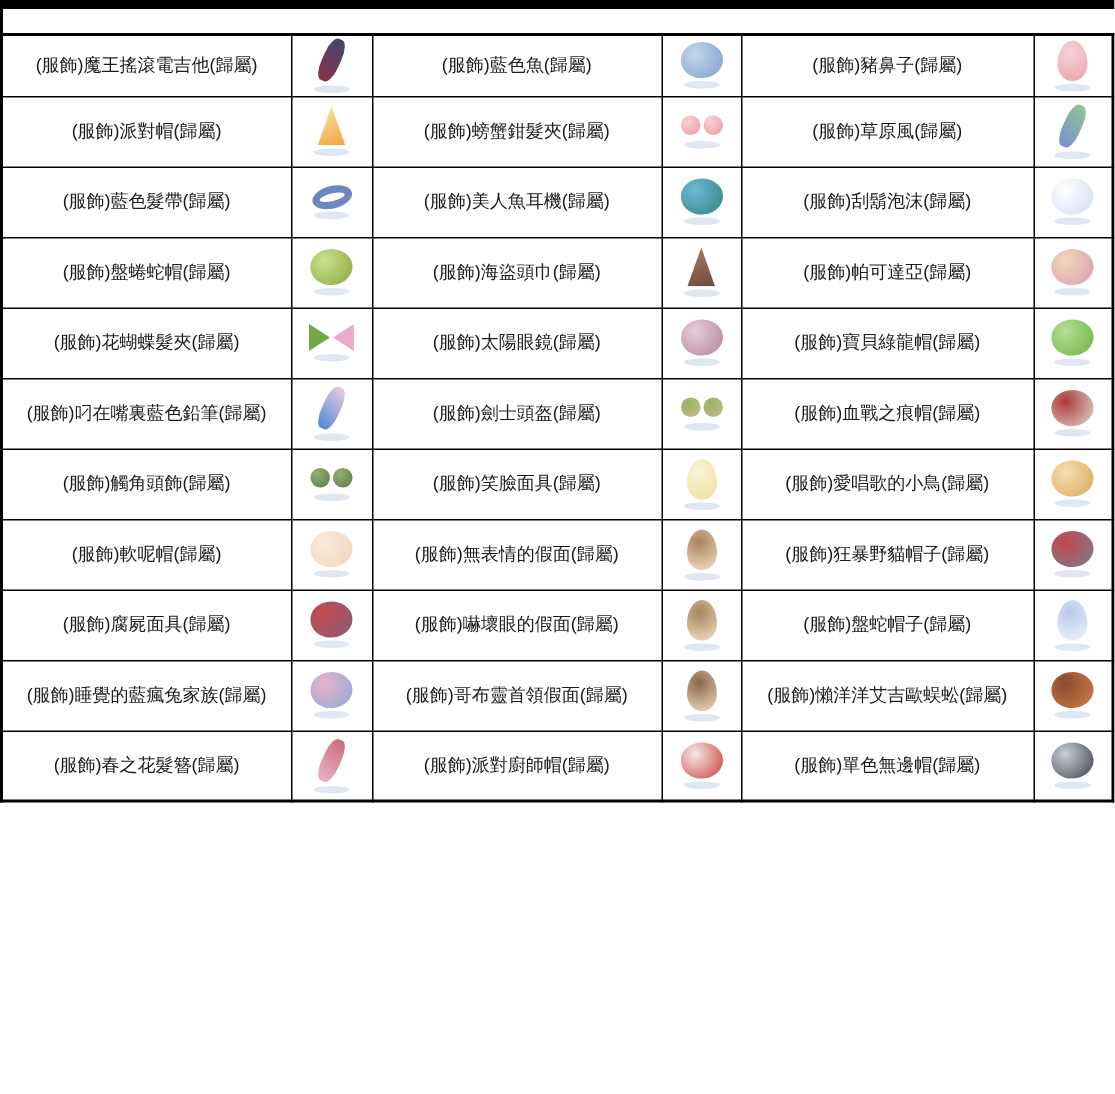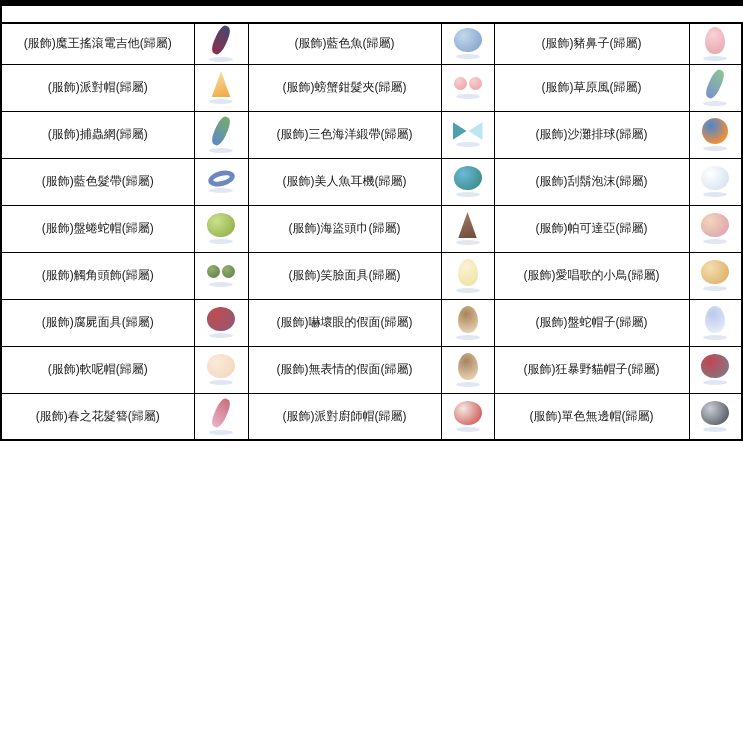--- a/index.html
+++ b/index.html
@@ -106,43 +106,20 @@
         </td>
         <td class="text-cell">(服飾)草原風(歸屬)</td>
         <td class="icon-cell">
           <div class="icon-wrap">
             <div class="sprite tall" style="--c1: #7a8ed2; --c2: #8fc98f;"></div>
             <div class="icon-shadow"></div>
           </div>
         </td>
       </tr>
       <tr class="std-row">
-        <td class="text-cell">(服飾)捕蟲網(歸屬)</td>
-        <td class="icon-cell">
-          <div class="icon-wrap">
-            <div class="sprite tall" style="--c1: #5c88ca; --c2: #74ae66;"></div>
-            <div class="icon-shadow"></div>
-          </div>
-        </td>
-        <td class="text-cell">(服飾)三色海洋緞帶(歸屬)</td>
-        <td class="icon-cell">
-          <div class="icon-wrap">
-            <div class="sprite bow" style="--c1: #4f9fae; --c2: #bfe6f0;"></div>
-            <div class="icon-shadow"></div>
-          </div>
-        </td>
-        <td class="text-cell">(服飾)沙灘排球(歸屬)</td>
-        <td class="icon-cell">
-          <div class="icon-wrap">
-            <div class="sprite circle" style="--c1: #ef8f3b; --c2: #4a86d4;"></div>
-            <div class="icon-shadow"></div>
-          </div>
-        </td>
-      </tr>
-      <tr class="std-row">
         <td class="text-cell">(服飾)藍色髮帶(歸屬)</td>
         <td class="icon-cell">
           <div class="icon-wrap">
             <div class="sprite ring" style="--c1: #6d88c0; --c2: #dfe8f5;"></div>
             <div class="icon-shadow"></div>
           </div>
         </td>
         <td class="text-cell">(服飾)美人魚耳機(歸屬)</td>
         <td class="icon-cell">
           <div class="icon-wrap">
@@ -175,20 +152,66 @@
         </td>
         <td class="text-cell">(服飾)帕可達亞(歸屬)</td>
         <td class="icon-cell">
           <div class="icon-wrap">
             <div class="sprite blob" style="--c1: #d79cb0; --c2: #f2d6ba;"></div>
             <div class="icon-shadow"></div>
           </div>
         </td>
       </tr>
       <tr class="std-row">
+        <td class="text-cell">(服飾)花蝴蝶髮夾(歸屬)</td>
+        <td class="icon-cell">
+          <div class="icon-wrap">
+            <div class="sprite bow" style="--c1: #74a846; --c2: #eaacc8;"></div>
+            <div class="icon-shadow"></div>
+          </div>
+        </td>
+        <td class="text-cell">(服飾)太陽眼鏡(歸屬)</td>
+        <td class="icon-cell">
+          <div class="icon-wrap">
+            <div class="sprite blob" style="--c1: #b2839a; --c2: #e6cdd8;"></div>
+            <div class="icon-shadow"></div>
+          </div>
+        </td>
+        <td class="text-cell">(服飾)寶貝綠龍帽(歸屬)</td>
+        <td class="icon-cell">
+          <div class="icon-wrap">
+            <div class="sprite blob" style="--c1: #6cb246; --c2: #b6de92;"></div>
+            <div class="icon-shadow"></div>
+          </div>
+        </td>
+      </tr>
+      <tr class="std-row">
+        <td class="text-cell">(服飾)叼在嘴裏藍色鉛筆(歸屬)</td>
+        <td class="icon-cell">
+          <div class="icon-wrap">
+            <div class="sprite tall" style="--c1: #4a87da; --c2: #f4cdda;"></div>
+            <div class="icon-shadow"></div>
+          </div>
+        </td>
+        <td class="text-cell">(服飾)劍士頭盔(歸屬)</td>
+        <td class="icon-cell">
+          <div class="icon-wrap">
+            <div class="sprite pair" style="--c1: #c9ba88; --c2: #96b465;"></div>
+            <div class="icon-shadow"></div>
+          </div>
+        </td>
+        <td class="text-cell">(服飾)血戰之痕帽(歸屬)</td>
+        <td class="icon-cell">
+          <div class="icon-wrap">
+            <div class="sprite blob" style="--c1: #e4d8d0; --c2: #aa3a3a;"></div>
+            <div class="icon-shadow"></div>
+          </div>
+        </td>
+      </tr>
+      <tr class="std-row">
         <td class="text-cell">(服飾)觸角頭飾(歸屬)</td>
         <td class="icon-cell">
           <div class="icon-wrap">
             <div class="sprite pair" style="--c1: #5c7a46; --c2: #93b06e;"></div>
             <div class="icon-shadow"></div>
           </div>
         </td>
         <td class="text-cell">(服飾)笑臉面具(歸屬)</td>
         <td class="icon-cell">
           <div class="icon-wrap">
@@ -198,20 +221,43 @@
         </td>
         <td class="text-cell">(服飾)愛唱歌的小鳥(歸屬)</td>
         <td class="icon-cell">
           <div class="icon-wrap">
             <div class="sprite blob" style="--c1: #daa85c; --c2: #f4deb0;"></div>
             <div class="icon-shadow"></div>
           </div>
         </td>
       </tr>
       <tr class="std-row">
+        <td class="text-cell">(服飾)軟呢帽(歸屬)</td>
+        <td class="icon-cell">
+          <div class="icon-wrap">
+            <div class="sprite blob" style="--c1: #f2d4ba; --c2: #fbead9;"></div>
+            <div class="icon-shadow"></div>
+          </div>
+        </td>
+        <td class="text-cell">(服飾)無表情的假面(歸屬)</td>
+        <td class="icon-cell">
+          <div class="icon-wrap">
+            <div class="sprite egg" style="--c1: #f2e0c4; --c2: #a8845c;"></div>
+            <div class="icon-shadow"></div>
+          </div>
+        </td>
+        <td class="text-cell">(服飾)狂暴野貓帽子(歸屬)</td>
+        <td class="icon-cell">
+          <div class="icon-wrap">
+            <div class="sprite blob" style="--c1: #76828f; --c2: #c24650;"></div>
+            <div class="icon-shadow"></div>
+          </div>
+        </td>
+      </tr>
+      <tr class="std-row">
         <td class="text-cell">(服飾)腐屍面具(歸屬)</td>
         <td class="icon-cell">
           <div class="icon-wrap">
             <div class="sprite blob" style="--c1: #8c5a7c; --c2: #c04c4c;"></div>
             <div class="icon-shadow"></div>
           </div>
         </td>
         <td class="text-cell">(服飾)嚇壞眼的假面(歸屬)</td>
         <td class="icon-cell">
           <div class="icon-wrap">
@@ -221,38 +267,38 @@
         </td>
         <td class="text-cell">(服飾)盤蛇帽子(歸屬)</td>
         <td class="icon-cell">
           <div class="icon-wrap">
             <div class="sprite egg" style="--c1: #f0f2fc; --c2: #bcc8ec;"></div>
             <div class="icon-shadow"></div>
           </div>
         </td>
       </tr>
       <tr class="std-row">
-        <td class="text-cell">(服飾)軟呢帽(歸屬)</td>
-        <td class="icon-cell">
-          <div class="icon-wrap">
-            <div class="sprite blob" style="--c1: #f2d4ba; --c2: #fbead9;"></div>
-            <div class="icon-shadow"></div>
-          </div>
-        </td>
-        <td class="text-cell">(服飾)無表情的假面(歸屬)</td>
-        <td class="icon-cell">
-          <div class="icon-wrap">
-            <div class="sprite egg" style="--c1: #f2e0c4; --c2: #a8845c;"></div>
-            <div class="icon-shadow"></div>
-          </div>
-        </td>
-        <td class="text-cell">(服飾)狂暴野貓帽子(歸屬)</td>
-        <td class="icon-cell">
-          <div class="icon-wrap">
-            <div class="sprite blob" style="--c1: #76828f; --c2: #c24650;"></div>
+        <td class="text-cell">(服飾)睡覺的藍瘋兔家族(歸屬)</td>
+        <td class="icon-cell">
+          <div class="icon-wrap">
+            <div class="sprite blob" style="--c1: #90aade; --c2: #e6b4c6;"></div>
+            <div class="icon-shadow"></div>
+          </div>
+        </td>
+        <td class="text-cell">(服飾)哥布靈首領假面(歸屬)</td>
+        <td class="icon-cell">
+          <div class="icon-wrap">
+            <div class="sprite egg" style="--c1: #f0dcc0; --c2: #8a6848;"></div>
+            <div class="icon-shadow"></div>
+          </div>
+        </td>
+        <td class="text-cell">(服飾)懶洋洋艾吉歐蜈蚣(歸屬)</td>
+        <td class="icon-cell">
+          <div class="icon-wrap">
+            <div class="sprite blob" style="--c1: #d08048; --c2: #8a4a30;"></div>
             <div class="icon-shadow"></div>
           </div>
         </td>
       </tr>
       <tr class="std-row">
         <td class="text-cell">(服飾)春之花髮簪(歸屬)</td>
         <td class="icon-cell">
           <div class="icon-wrap">
             <div class="sprite tall" style="--c1: #efb2ca; --c2: #c86a7c;"></div>
             <div class="icon-shadow"></div>

